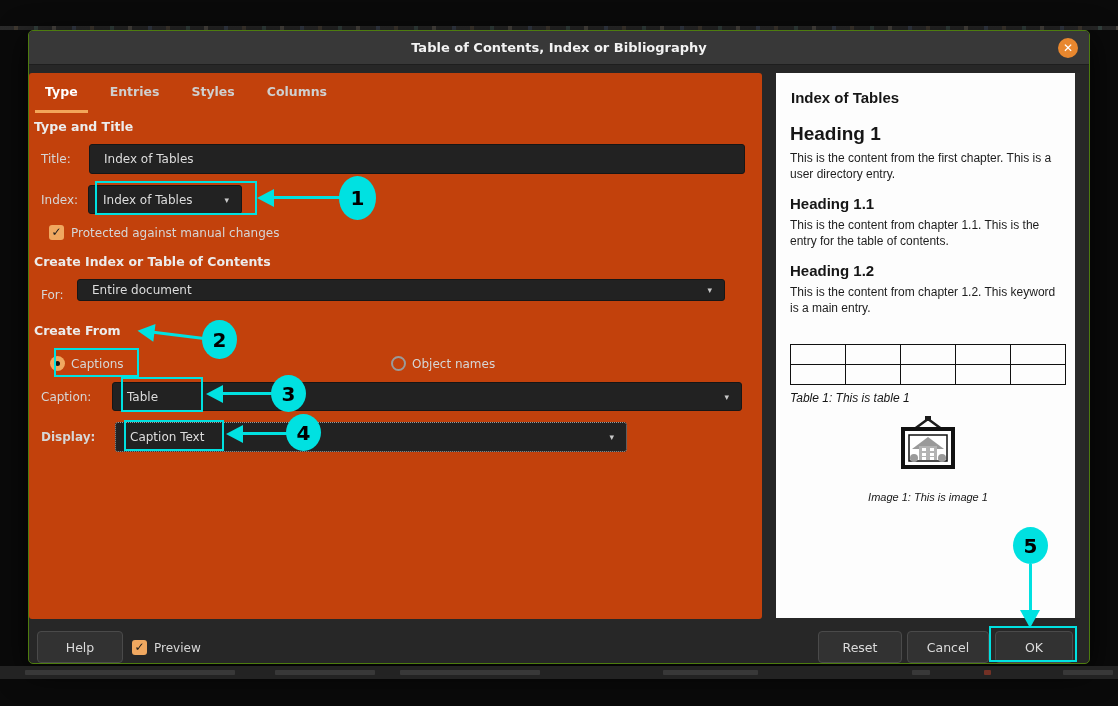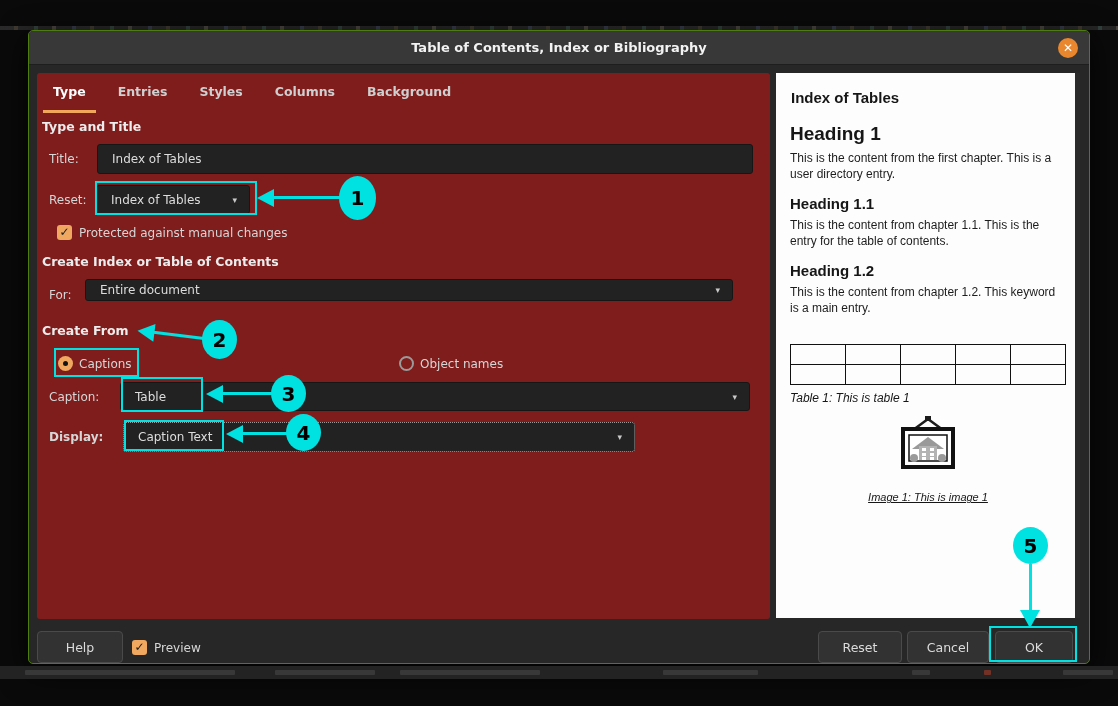--- a/index.html
+++ b/index.html
@@ -22,22 +22,22 @@
             box-shadow:0 8px 30px rgba(0,0,0,.8); }
   .titlebar { position:absolute; left:0; top:0; right:0; height:34px; background:#383838;
               border-bottom:1px solid #1e1e1e; border-radius:4px 4px 0 0;
               display:flex; align-items:center; justify-content:center; }
   .titlebar .t { color:#f2f2f2; font-size:13px; font-weight:bold; }
   .close-btn { position:absolute; right:11px; top:7px; width:20px; height:20px; border-radius:50%;
                background:#e8872e; color:#fff; font-size:12px; font-weight:bold;
                display:flex; align-items:center; justify-content:center; cursor:pointer; }
 
   
-  .pane { position:absolute; left:8px; top:42px; width:733px; height:546px;
-          background:#7f1d1d; border-radius:3px; }
+  .pane { position:absolute; left:0; top:42px; width:733px; height:546px;
+          background:#c2410c; border-radius:3px; }
   .tabs { position:absolute; left:6px; top:0; height:40px; display:flex; gap:12px; }
   .tab { padding:11px 10px 8px 10px; font-size:12.5px; font-weight:bold; color:#cfcfcf;
          border-bottom:3px solid transparent; cursor:pointer; }
   .tab.active { color:#ffffff; border-bottom-color:#f2a65a; }
 
   .sec-h { position:absolute; font-size:12.5px; font-weight:bold; color:#ececec; }
   .lbl  { position:absolute; font-size:12px; color:#d6d6d6; }
 
   .field, .dropdown { position:absolute; background:#222222; border:1px solid #161616;
           border-radius:3px; color:#dddddd; font-size:12px; display:flex; align-items:center; }
@@ -60,21 +60,21 @@
              color:#161616; font-family:"Liberation Sans",sans-serif; padding:12px 10px 0 14px;
              box-shadow:inset -5px 0 0 #2b2b2b; }
   .pv-title { font-size:15px; font-weight:bold; margin:4px 0 0 1px; }
   .pv-h1 { font-size:19px; font-weight:bold; margin-top:17px; }
   .pv-h2 { font-size:15px; font-weight:bold; margin-top:13px; }
   .pv-p  { font-size:12px; line-height:1.34; margin-top:5px; color:#1d1d1d; width:276px; }
   .pv-table { border-collapse:collapse; margin-top:28px; width:276px; }
   .pv-table td { border:1.5px solid #111; height:20px; padding:0; }
   .pv-cap { font-size:12px; font-style:italic; margin-top:6px; }
   .pv-img { margin-top:10px; text-align:center; width:276px; }
-  .pv-cap2 { font-size:11px; font-style:italic; margin-top:12px; text-align:center; width:276px;text-decoration:underline; }
+  .pv-cap2 { font-size:11px; font-style:italic; margin-top:12px; text-align:center; width:276px; }
 
   
   .btn { position:absolute; height:32px; background:#323232; border:1px solid #4a4a4a;
          border-radius:4px; color:#dcdcdc; font-size:12.5px; display:flex; align-items:center;
          justify-content:center; cursor:pointer; }
 
   
   .annot-box { position:absolute; border:2px solid #00e1e1; z-index:40; pointer-events:none; }
   .num-circle { position:absolute; background:#00e1e1; border-radius:50%; z-index:41;
                 display:flex; align-items:center; justify-content:center;
@@ -101,31 +101,30 @@
       <span class="t">Table of Contents, Index or Bibliography</span>
       <span class="close-btn">✕</span>
     </div>
 
     <div class="pane">
       <div class="tabs">
         <span class="tab active">Type</span>
         <span class="tab">Entries</span>
         <span class="tab">Styles</span>
         <span class="tab">Columns</span>
-        <span class="tab">Background</span>
       </div>
 
       <div class="sec-h" style="left:5px; top:46px;">Type and Title</div>
 
       <span class="lbl" style="left:12px; top:79px;">Title:</span>
       <div class="field" style="left:60px; top:71px; width:656px; height:30px;">
         <input value="Index of Tables" style="">
       </div>
 
-      <span class="lbl" style="left:12px; top:120px;">Reset:</span>
+      <span class="lbl" style="left:12px; top:120px;">Index:</span>
       <div class="dropdown" style="left:59px; top:112px; width:154px; height:29px;">
         <span>Index of Tables</span>
         <span class="chev">▾</span>
       </div>
 
       <span class="cbx" style="left:20px; top:152px;">✓</span>
       <span class="lbl" style="left:42px; top:153px;">Protected against manual changes</span>
 
       <div class="sec-h" style="left:5px; top:181px;">Create Index or Table of Contents</div>
 

